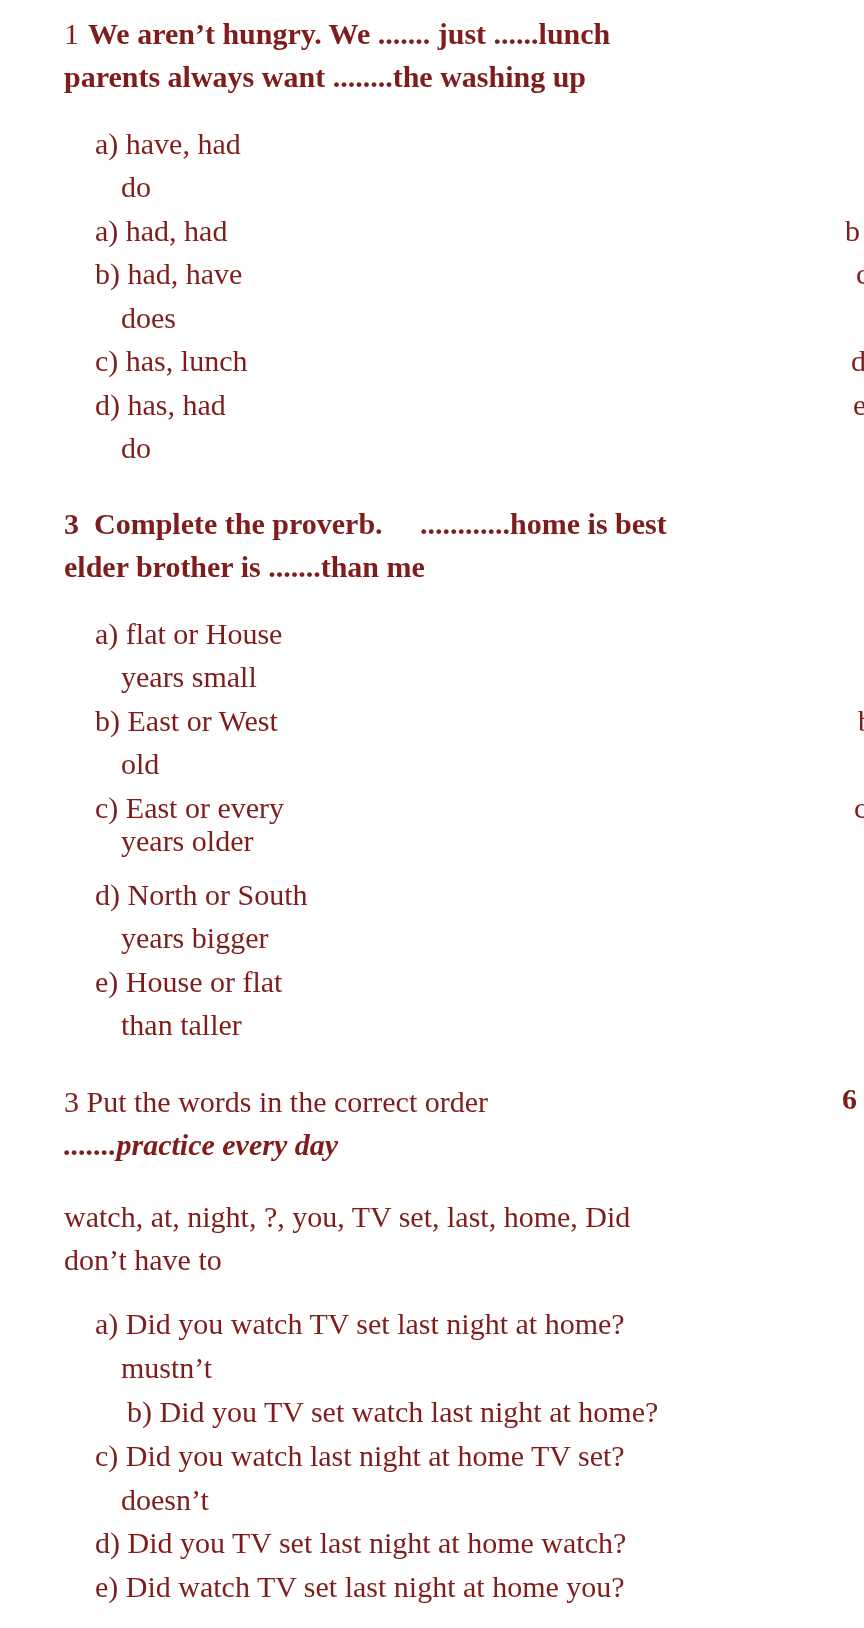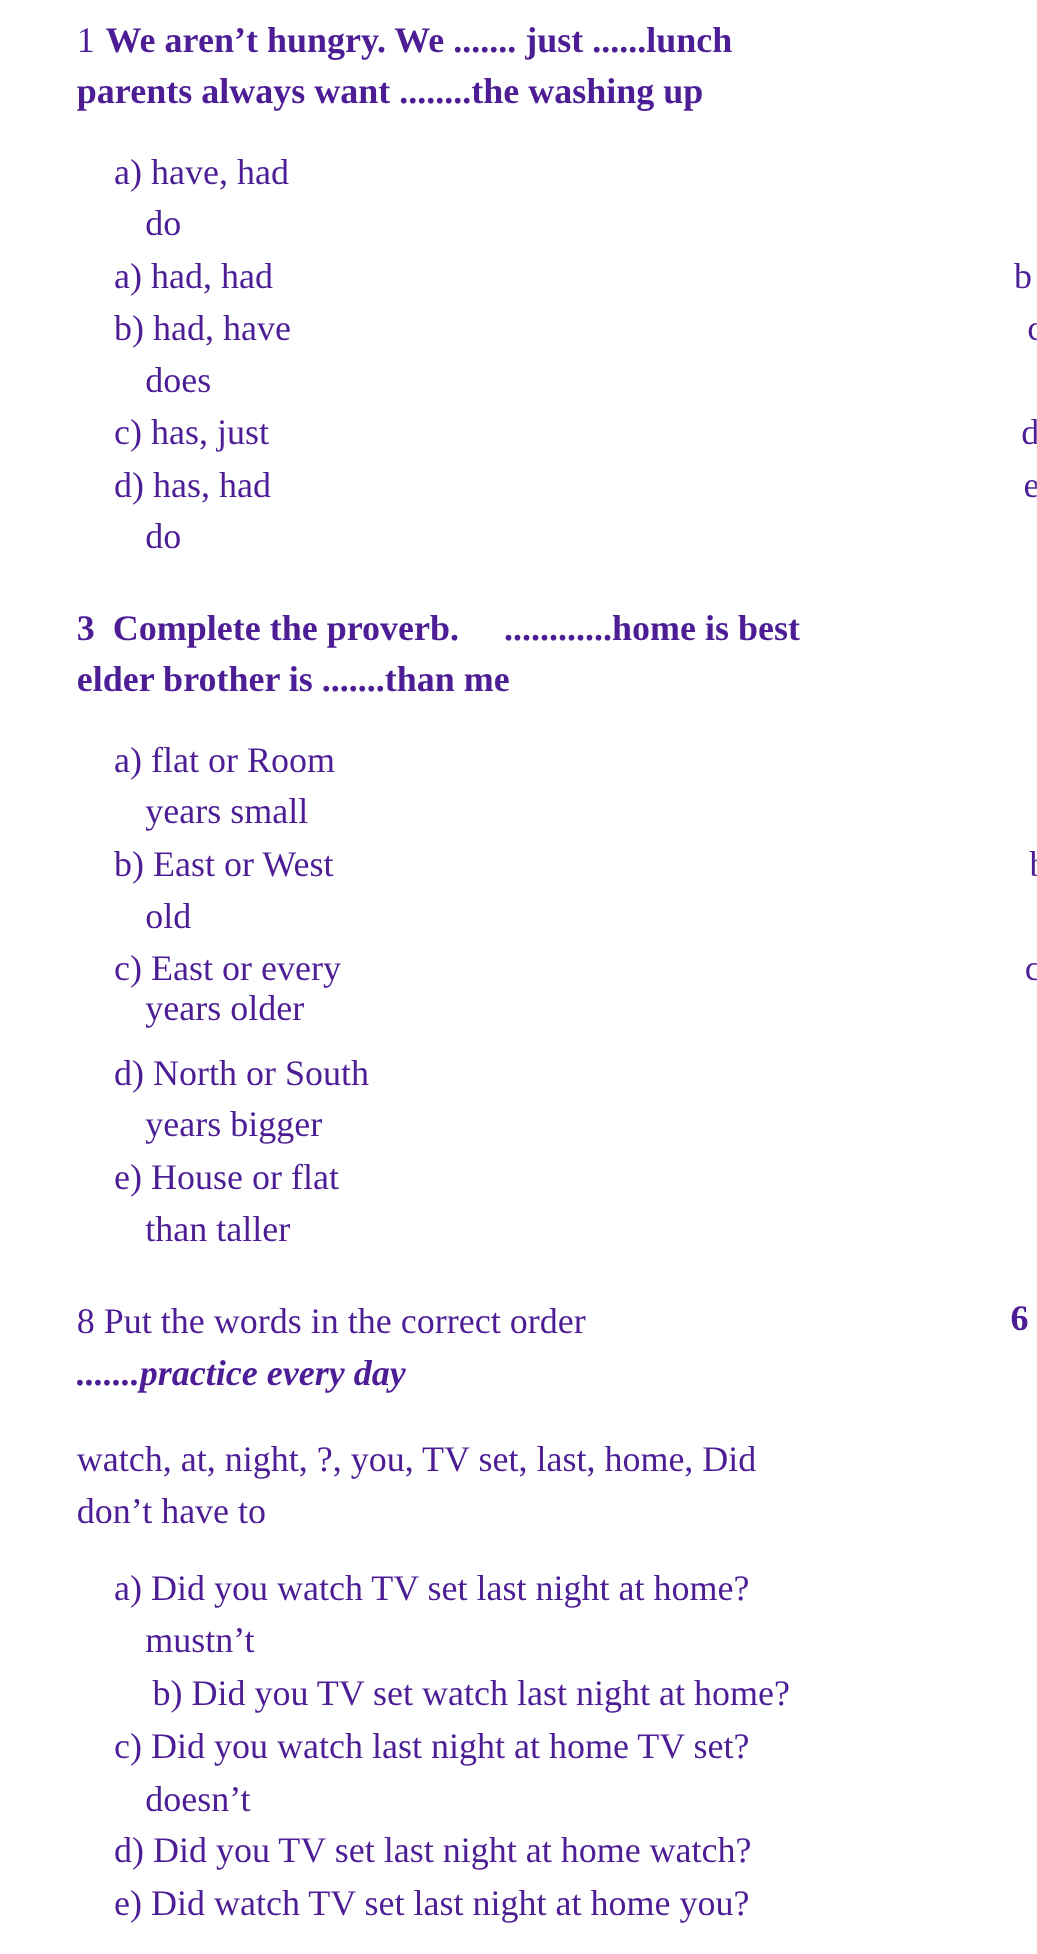--- a/index.html
+++ b/index.html
@@ -10,55 +10,55 @@
     position: relative;
     overflow: hidden;
     font-family: "Liberation Serif", serif;
     color: #000000;
   }
   .line {
     position: absolute;
     font-size: 30px;
     line-height: 43px;
     white-space: pre;
-    color: #4c1d95;
+    color: #7f1d1d;
   }
   .bold { font-weight: bold; }
   .num  { padding-right: 9px; }
 </style>
 </head>
 <body>
 
 <div class="line" style="top:12px; left:64px;"><span class="num">1</span><span class="bold">We aren’t hungry. We ....... just ......lunch</span></div>
 <div class="line bold" style="top:55px; left:64px;">parents always want ........the washing up</div>
 
 <div class="line" style="top:122px; left:95px;">a) have, had</div>
 <div class="line" style="top:165px; left:121px;">do</div>
 <div class="line" style="top:209px; left:95px;">a) had, had</div>
 <div class="line" style="top:252px; left:95px;">b) had, have</div>
 <div class="line" style="top:296px; left:121px;">does</div>
-<div class="line" style="top:339px; left:95px;">c) has, just</div>
+<div class="line" style="top:339px; left:95px;">c) has, lunch</div>
 <div class="line" style="top:383px; left:95px;">d) has, had</div>
 <div class="line" style="top:426px; left:121px;">do</div>
 
 <div class="line bold" style="top:502px; left:64px;">3  Complete the proverb.     ............home is best</div>
 <div class="line bold" style="top:545px; left:64px;">elder brother is .......than me</div>
 
-<div class="line" style="top:612px;  left:95px;">a) flat or Room</div>
+<div class="line" style="top:612px;  left:95px;">a) flat or House</div>
 <div class="line" style="top:655px;  left:121px;">years small</div>
 <div class="line" style="top:699px;  left:95px;">b) East or West</div>
 <div class="line" style="top:742px;  left:121px;">old</div>
 <div class="line" style="top:786px;  left:95px;">c) East or every</div>
 <div class="line" style="top:801px;  left:121px;margin-top:18px;">years older</div>
 <div class="line" style="top:873px;  left:95px;">d) North or South</div>
 <div class="line" style="top:916px;  left:121px;">years bigger</div>
 <div class="line" style="top:960px;  left:95px;">e) House or flat</div>
 <div class="line" style="top:1003px; left:121px;">than taller</div>
 
-<div class="line" style="top:1080px; left:64px;">8 Put the words in the correct order</div>
+<div class="line" style="top:1080px; left:64px;">3 Put the words in the correct order</div>
 <div class="line bold" style="top:1123px; left:64px;font-style:italic;">.......practice every day</div>
 <div class="line" style="top:1195px; left:64px;">watch, at, night, ?, you, TV set, last, home, Did</div>
 <div class="line" style="top:1238px; left:64px;">don’t have to</div>
 
 <div class="line" style="top:1302px; left:95px;">a) Did you watch TV set last night at home?</div>
 <div class="line" style="top:1346px; left:121px;">mustn’t</div>
 <div class="line" style="top:1390px; left:95px;margin-left:32px;">b) Did you TV set watch last night at home?</div>
 <div class="line" style="top:1434px; left:95px;">c) Did you watch last night at home TV set?</div>
 <div class="line" style="top:1478px; left:121px;">doesn’t</div>
 <div class="line" style="top:1521px; left:95px;">d) Did you TV set last night at home watch?</div>

